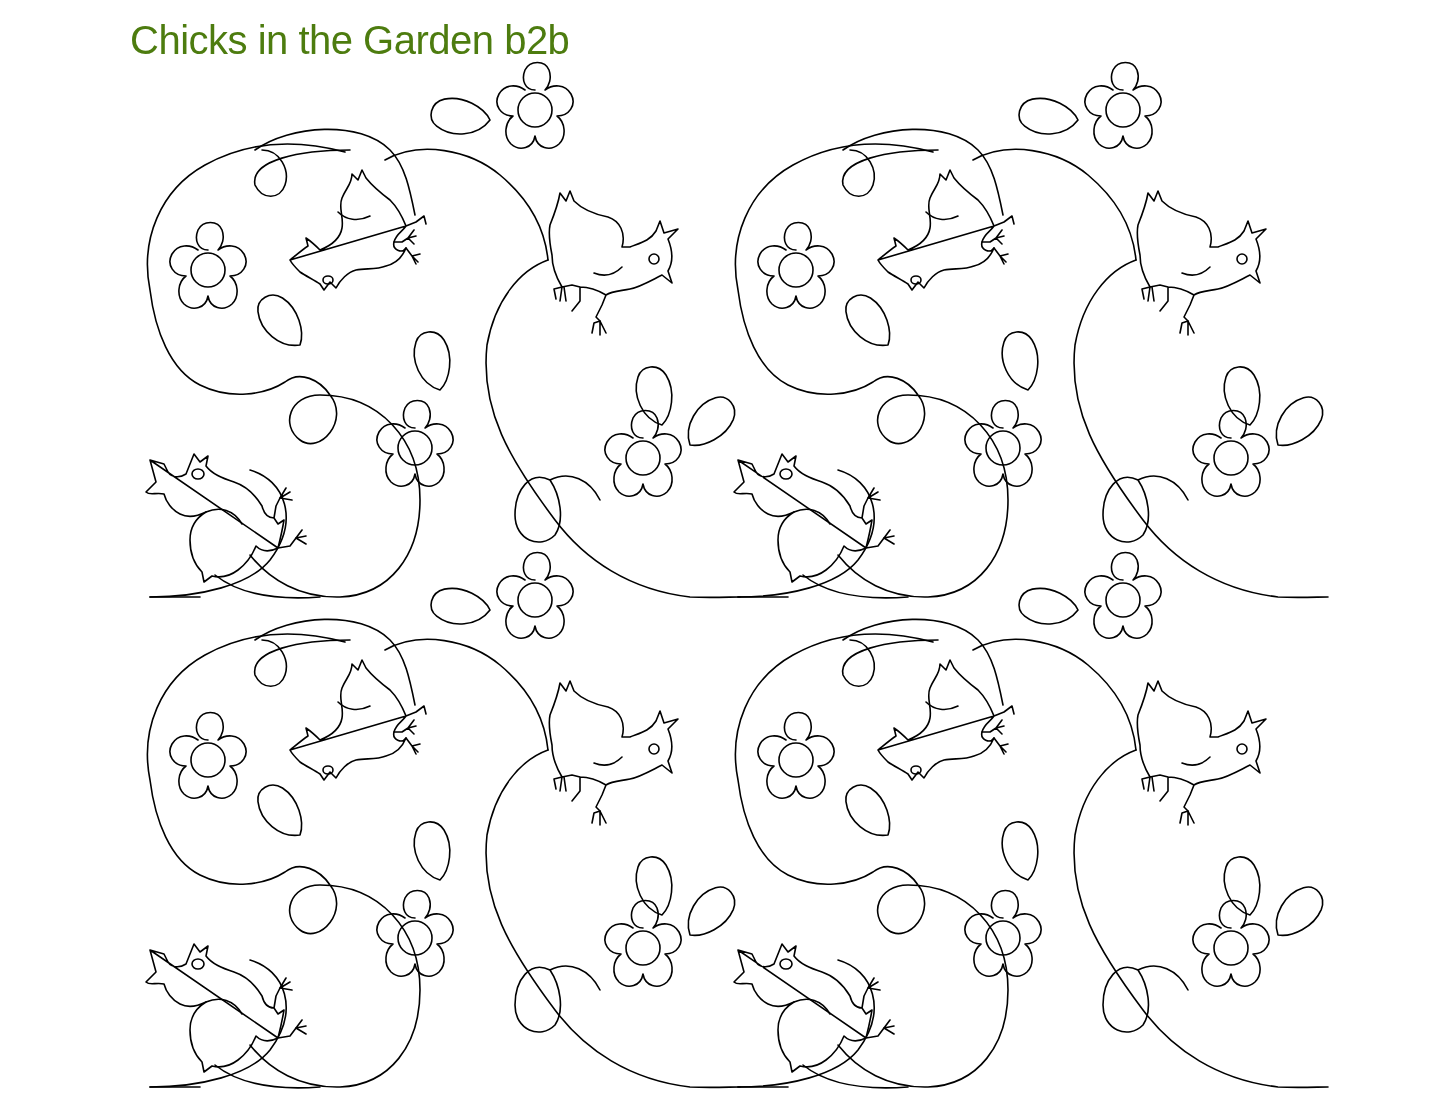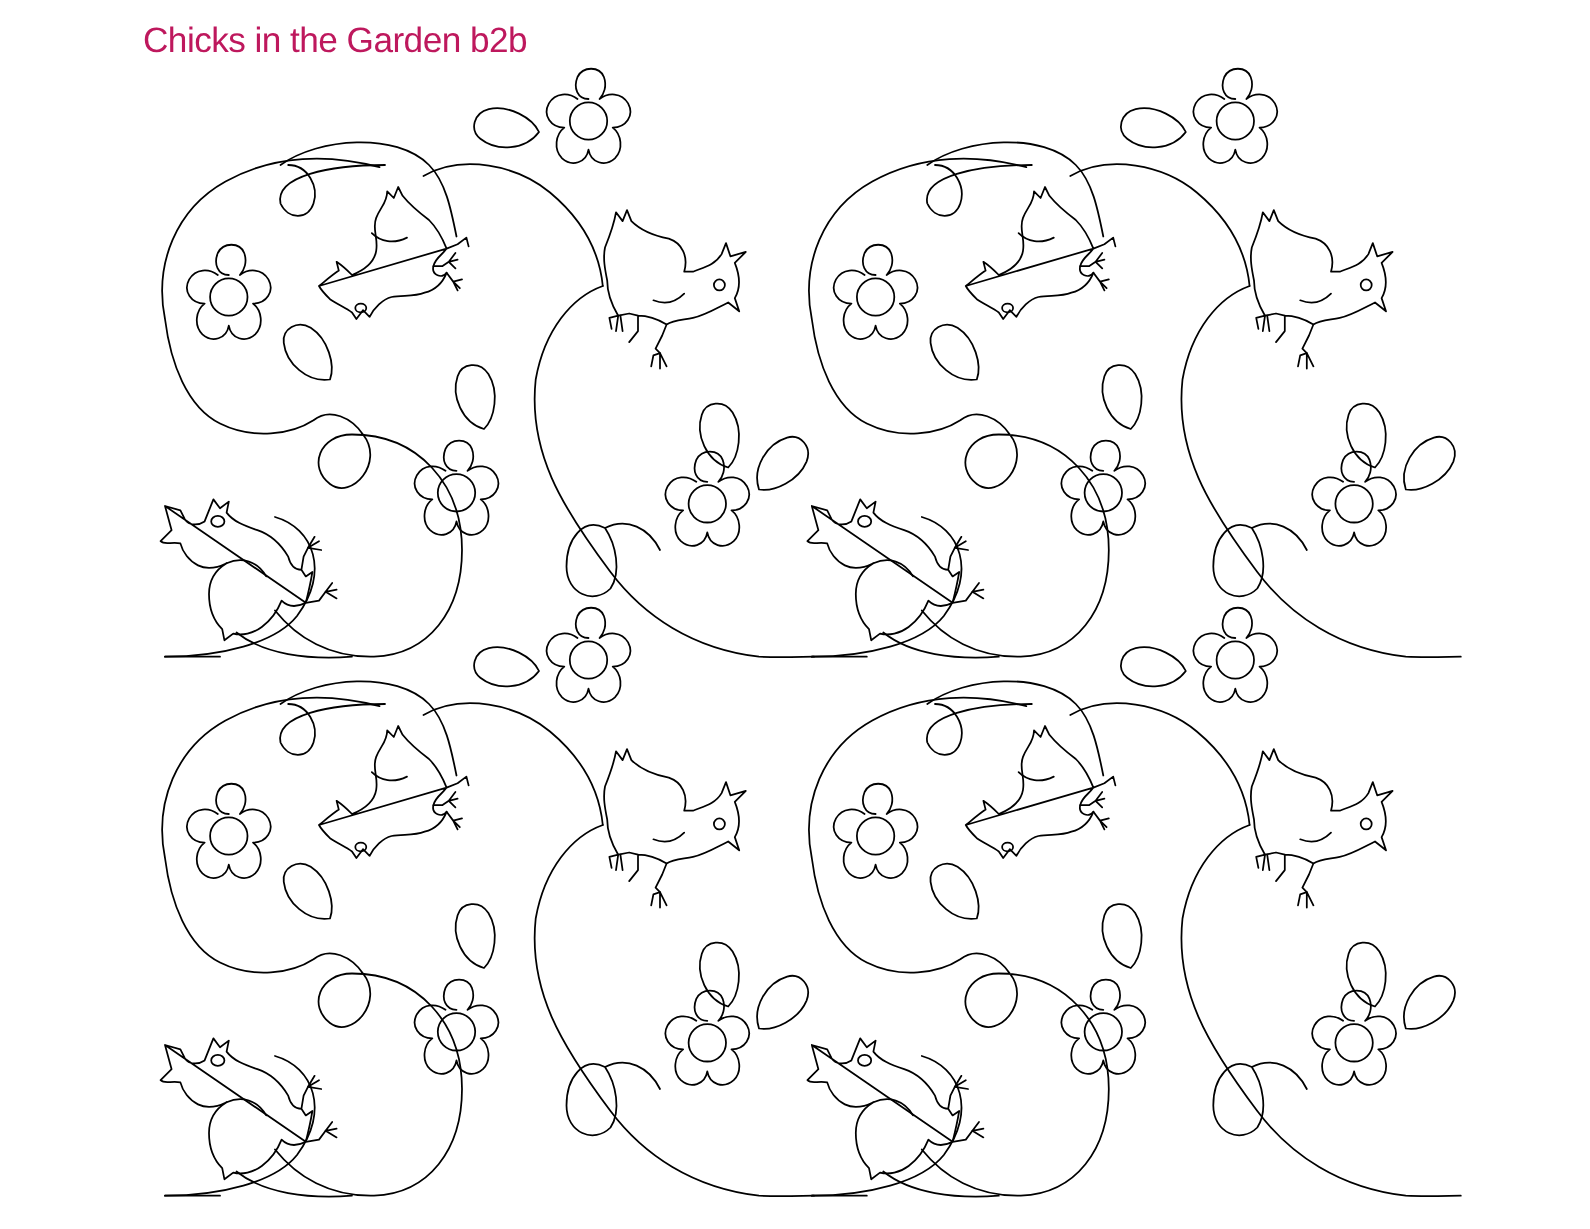--- a/index.html
+++ b/index.html
@@ -1,20 +1,20 @@
 <!DOCTYPE html>
 <html><head>
 <meta charset="utf-8">
 <style>
   html, body { margin: 0; padding: 0; background: #ffffff; }
   body { width: 1445px; height: 1117px; position: relative; overflow: hidden; }
   .title {
     position: absolute; left: 130px; top: 20px;
-    font-family: "Liberation Sans", sans-serif; font-size: 32px;
-    color: #be185d; letter-spacing: -0.5px; line-height: 1;
+    font-family: "Liberation Sans", sans-serif; font-size: 40px;
+    color: #4d7c0f; letter-spacing: -0.5px; line-height: 1;
   }
   svg.pattern { position: absolute; left: 0; top: 0; }
   svg.pattern path, svg.pattern circle, svg.pattern ellipse {
     fill: none; stroke: #000; stroke-width: 1.6; stroke-linecap: round; stroke-linejoin: round;
   }
 </style>
 </head>
 <body>
 
 <div class="title">Chicks in the Garden b2b</div>

